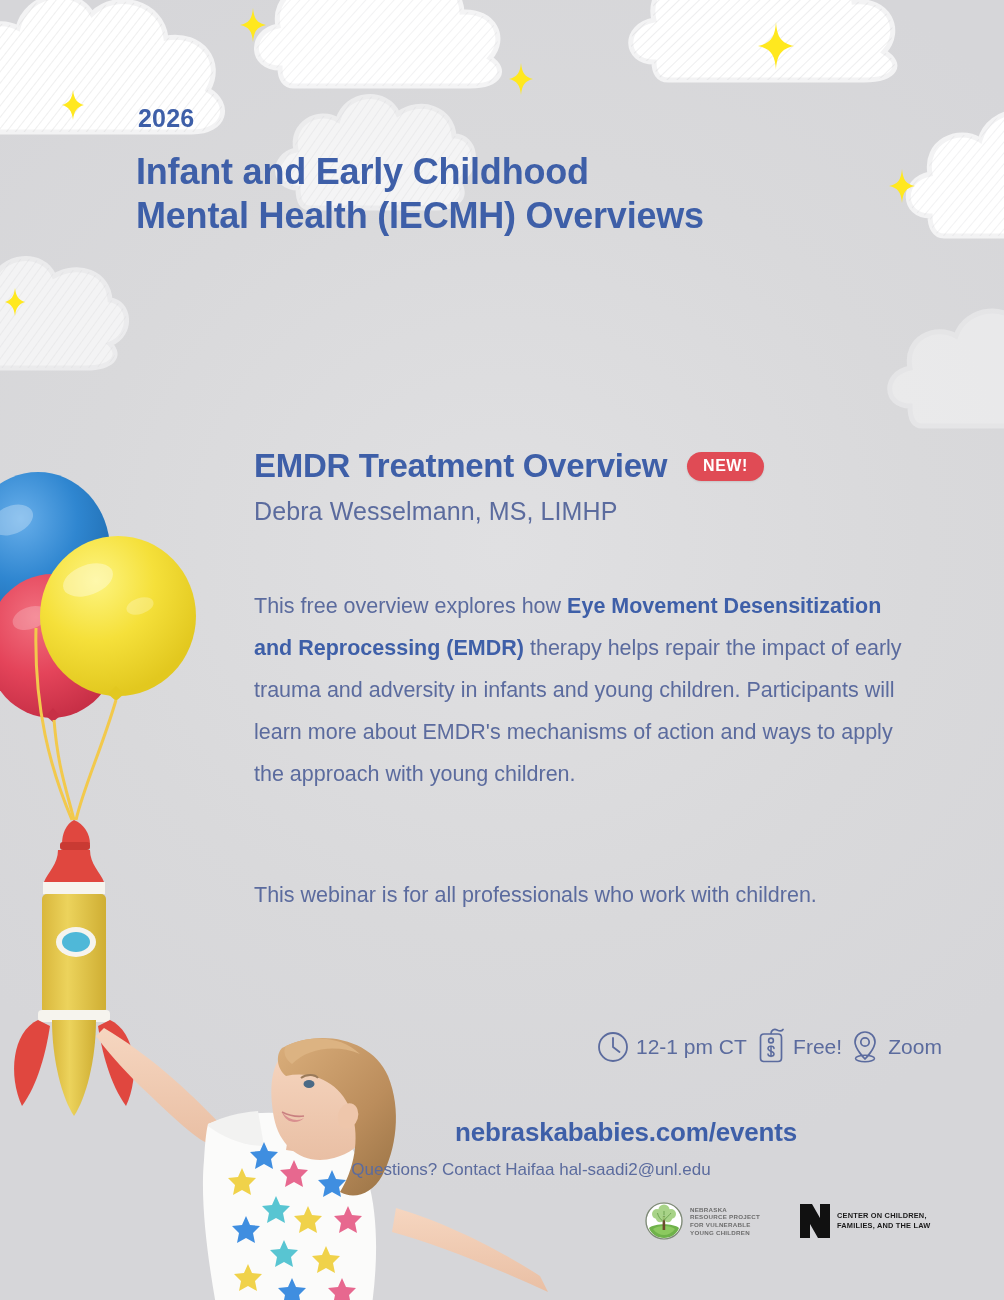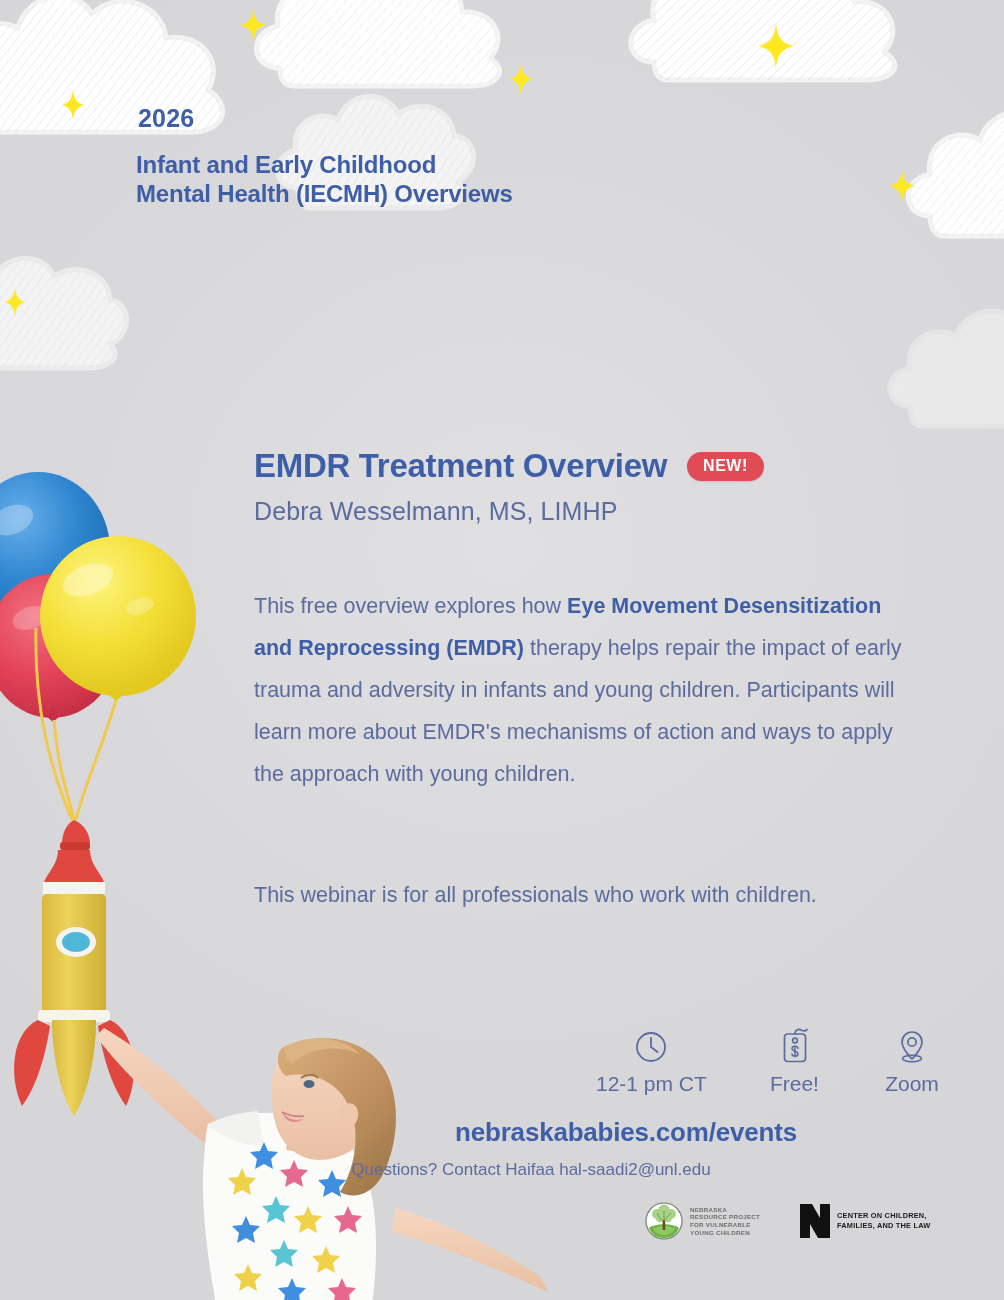--- a/index.html
+++ b/index.html
@@ -33,21 +33,21 @@
   .sparkle svg { display:block; }
 
   
   .year {
     position:absolute; left:138px; top:104px;
     font-size:25px; font-weight:700; letter-spacing:.2px;
     color:#3e5fa8;
   }
   .main-title {
     position:absolute; left:136px; top:150px;
-    font-size:24px; font-weight:700; line-height:1.22;
+    font-size:36px; font-weight:700; line-height:1.22;
     color:#3e5fa8; letter-spacing:-.2px;
     width:720px;
   }
   .main-title .ln { display:block; }
 
   .date-heading {
     position:absolute; left:192px; top:358px;
     font-size:46px; font-weight:700; color:#3e5fa8;
     letter-spacing:-.5px;
   }
@@ -91,21 +91,21 @@
     color:#5b6b9e; font-weight:400;
   }
 
   
   .details {
     position:absolute; left:596px; top:1028px;
     width:346px;
     display:flex; justify-content:space-between; align-items:flex-start;
   }
   .detail {
-    display:flex; flex-direction:column; align-items:center; gap:6px;
+    display:flex; flex-direction:row; align-items:center; gap:6px;
     min-width:60px;
   }
   .detail .ico { height:38px; display:flex; align-items:center; justify-content:center; }
   .detail .lbl {
     font-size:21px; color:#5b6b9e; font-weight:400; white-space:nowrap;
   }
 
   .url {
     position:absolute; left:0; top:1117px; width:1004px;
     text-align:center;

